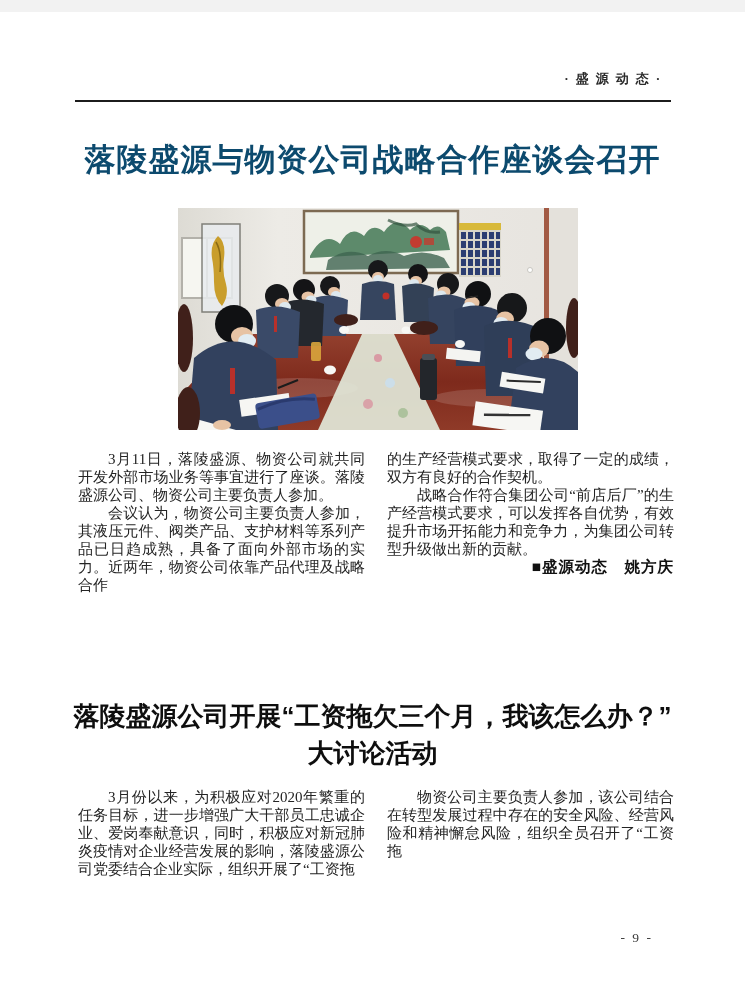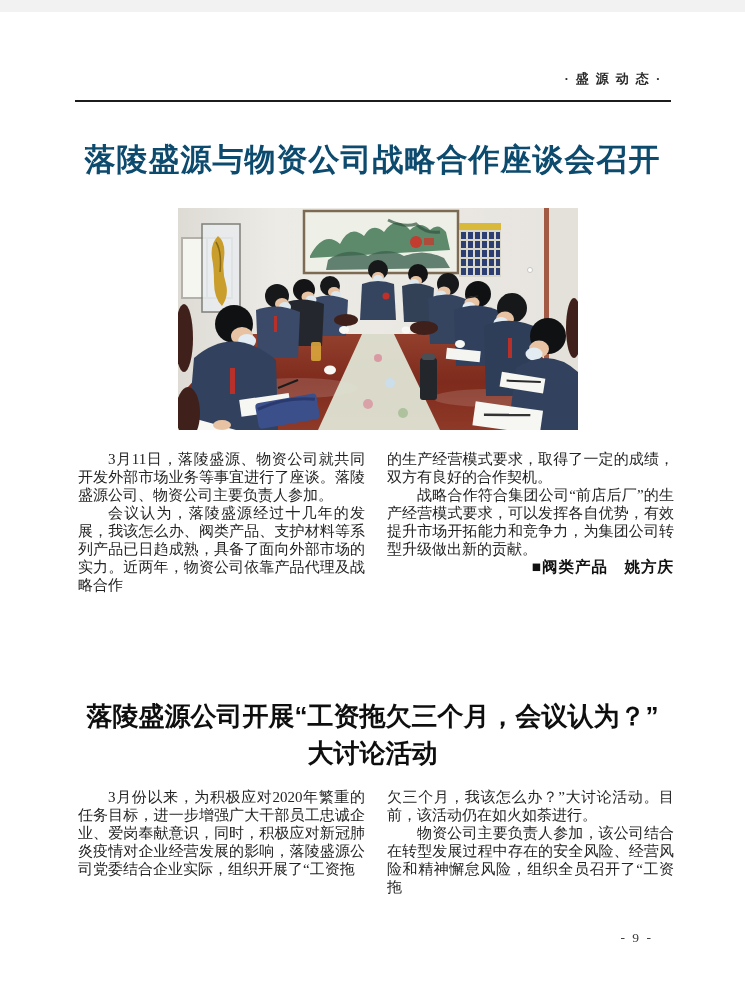--- a/index.html
+++ b/index.html
@@ -266,39 +266,38 @@
         <ellipse cx="396" cy="120" rx="8" ry="30"></ellipse>
         <ellipse cx="246" cy="120" rx="14" ry="7"></ellipse>
         <ellipse cx="168" cy="112" rx="12" ry="6"></ellipse>
       </g>
     </svg>
   </div>
 
   <div class="cols a1">
     <div class="col">
       <p class="indent">3月11日，落陵盛源、物资公司就共同开发外部市场业务等事宜进行了座谈。落陵盛源公司、物资公司主要负责人参加。</p>
-      <p class="indent">会议认为，落陵盛源经过十几年的发展，我该怎么办、阀类产品、支护材料等系列产品已日趋成熟，具备了面向外部市场的实力。近两年，物资公司依靠产品代理及战略合作</p>
+      <p class="indent">会议认为，物资公司主要负责人参加，其液压元件、阀类产品、支护材料等系列产品已日趋成熟，具备了面向外部市场的实力。近两年，物资公司依靠产品代理及战略合作</p>
     </div>
     <div class="col">
       <p>的生产经营模式要求，取得了一定的成绩，双方有良好的合作契机。</p>
       <p class="indent">战略合作符合集团公司“前店后厂”的生产经营模式要求，可以发挥各自优势，有效提升市场开拓能力和竞争力，为集团公司转型升级做出新的贡献。</p>
-      <p class="byline">■阀类产品　姚方庆</p>
+      <p class="byline">■盛源动态　姚方庆</p>
     </div>
   </div>
 
   <div class="headline2">
-    <div>落陵盛源公司开展“工资拖欠三个月，会议认为？”</div>
+    <div>落陵盛源公司开展“工资拖欠三个月，我该怎么办？”</div>
     <div>大讨论活动</div>
   </div>
 
   <div class="cols a2">
     <div class="col">
       <p class="indent">3月份以来，为积极应对2020年繁重的任务目标，进一步增强广大干部员工忠诚企业、爱岗奉献意识，同时，积极应对新冠肺炎疫情对企业经营发展的影响，落陵盛源公司党委结合企业实际，组织开展了“工资拖</p>
     </div>
     <div class="col">
-      <p>欠三个月，我该怎么办？”大讨论活动。目前，该活动仍在如火如荼进行。</p>
       <p class="indent">物资公司主要负责人参加，该公司结合在转型发展过程中存在的安全风险、经营风险和精神懈怠风险，组织全员召开了“工资拖</p>
     </div>
   </div>
 
   <div class="pagenum">- 9 -</div>
 
 </div>
 
 </body></html>

